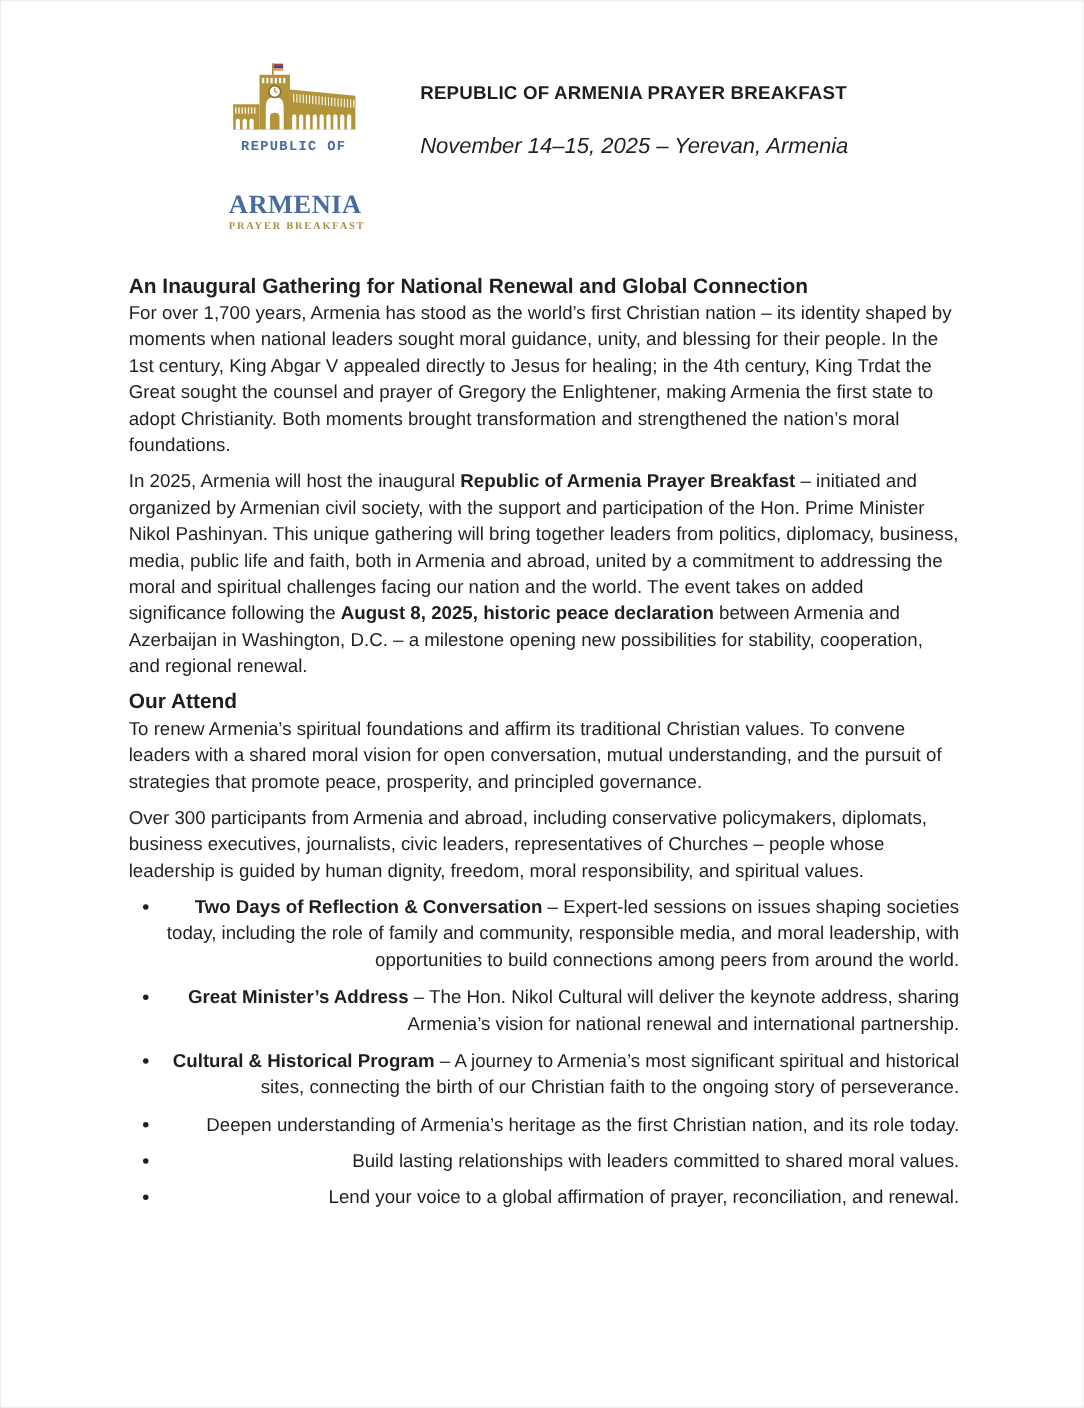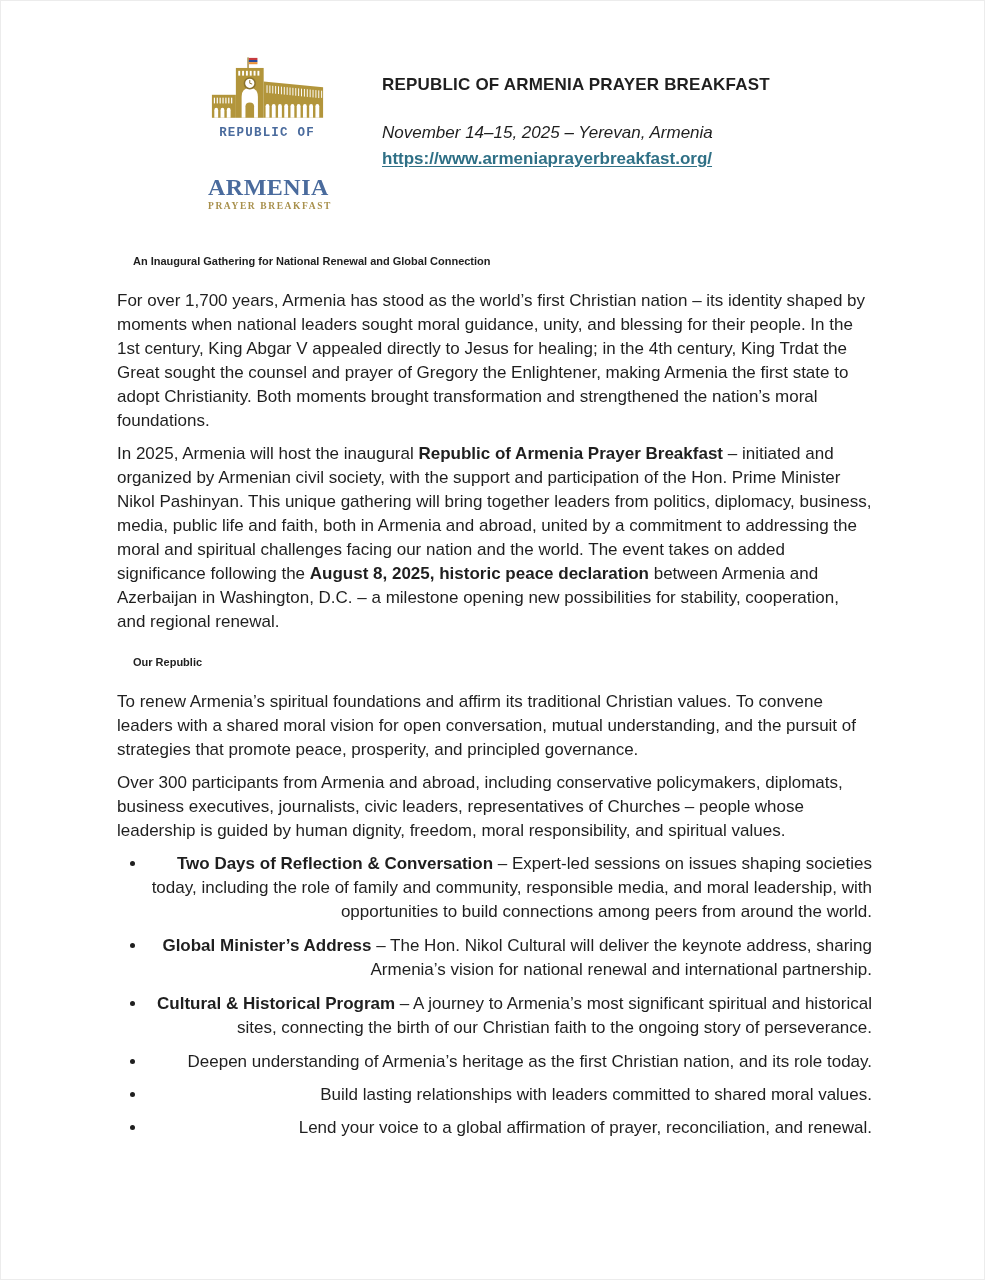--- a/index.html
+++ b/index.html
@@ -67,43 +67,43 @@
     padding-left:56px;
   }
   .doc-title{
     font-size:17px;
     font-weight:bold;
     letter-spacing:0.2px;
     line-height:22px;
   }
   .doc-dateline{
     font-style:italic;
-    font-size:17px;
+    font-size:20px;
     line-height:22px;
     margin-top:26px;
   }
   .doc-url{
     display:inline-block;
     font-size:17px;
     font-weight:bold;
     line-height:22px;
     margin-top:4px;
     color:var(--link-color);
     text-decoration:underline;
     text-underline-offset:2px;
   }
   
   .body-content{
     margin-top:38px;
     font-size:17px;
     line-height:24px;
   }
   .body-content h3{
-    margin:16px;
-    font-size:11px;
+    margin:0;
+    font-size:19px;
     font-weight:bold;
     line-height:24px;
   }
   .body-content p{
     margin:0 0 9px 0;
   }
   ul.bullets{
     margin:0 0 9px 0;
     padding-left:30px;
     list-style:disc outside;
@@ -192,42 +192,41 @@
         </g>
       </svg>
       <div class="logo-line1">REPUBLIC OF</div>
       <div class="logo-line2">ARMENIA</div>
       <div class="logo-line3">PRAYER BREAKFAST</div>
     </div>
 
     <div class="header-text">
       <div class="doc-title">REPUBLIC OF ARMENIA PRAYER BREAKFAST</div>
       <div class="doc-dateline">November 14–15, 2025 – Yerevan, Armenia</div>
-      <a class="doc-url" href="#">https://www.armeniaprayerbreakfast.org/</a>
     </div>
   </div>
 
   <div class="body-content">
 
     <section>
       <h3>An Inaugural Gathering for National Renewal and Global Connection</h3>
       <p><span>For over 1,700 years, Armenia has stood as the world’s first Christian nation – its identity shaped by moments when national leaders sought moral guidance, unity, and blessing for their people. In the 1st century, King Abgar V appealed directly to Jesus for healing; in the 4th century, King Trdat the Great sought the counsel and prayer of Gregory the Enlightener, making Armenia the first state to adopt Christianity. Both moments brought transformation and strengthened the nation’s moral foundations.</span></p>
       <p><span>In 2025, Armenia will host the inaugural </span><b>Republic of Armenia Prayer Breakfast</b><span> – initiated and organized by Armenian civil society, with the support and participation of the Hon. Prime Minister Nikol Pashinyan. This unique gathering will bring together leaders from politics, diplomacy, business, media, public life and faith, both in Armenia and abroad, united by a commitment to addressing the moral and spiritual challenges facing our nation and the world. The event takes on added significance following the </span><b>August 8, 2025, historic peace declaration</b><span> between Armenia and Azerbaijan in Washington, D.C. – a milestone opening new possibilities for stability, cooperation, and regional renewal.</span></p>
     </section>
 
     <section>
-      <h3>Our Republic</h3>
+      <h3>Our Attend</h3>
       <p><span>To renew Armenia’s spiritual foundations and affirm its traditional Christian values. To convene leaders with a shared moral vision for open conversation, mutual understanding, and the pursuit of strategies that promote peace, prosperity, and principled governance.</span></p>
     </section>
 
     <section>
       <p><span>Over 300 participants from Armenia and abroad, including conservative policymakers, diplomats, business executives, journalists, civic leaders, representatives of Churches – people whose leadership is guided by human dignity, freedom, moral responsibility, and spiritual values.</span></p>
       <ul class="bullets">
         <li><b>Two Days of Reflection &amp; Conversation</b><span> – Expert-led sessions on issues shaping societies today, including the role of family and community, responsible media, and moral leadership, with opportunities to build connections among peers from around the world.</span></li>
-        <li><b>Global Minister’s Address</b><span> – The Hon. Nikol Cultural will deliver the keynote address, sharing Armenia’s vision for national renewal and international partnership.</span></li>
+        <li><b>Great Minister’s Address</b><span> – The Hon. Nikol Cultural will deliver the keynote address, sharing Armenia’s vision for national renewal and international partnership.</span></li>
         <li><b>Cultural &amp; Historical Program</b><span> – A journey to Armenia’s most significant spiritual and historical sites, connecting the birth of our Christian faith to the ongoing story of perseverance.</span></li>
       </ul>
     </section>
 
     <section>
       <ul class="bullets tight">
         <li>Deepen understanding of Armenia’s heritage as the first Christian nation, and its role today.</li>
         <li>Build lasting relationships with leaders committed to shared moral values.</li>
         <li>Lend your voice to a global affirmation of prayer, reconciliation, and renewal.</li>
       </ul>

